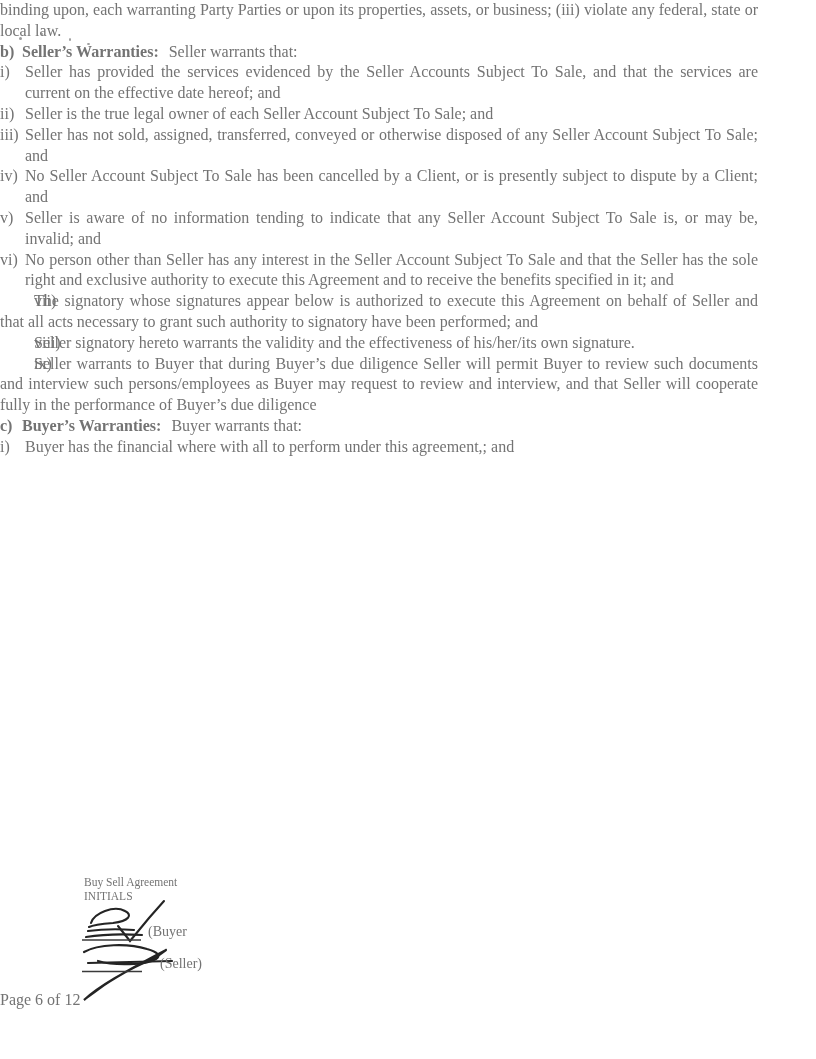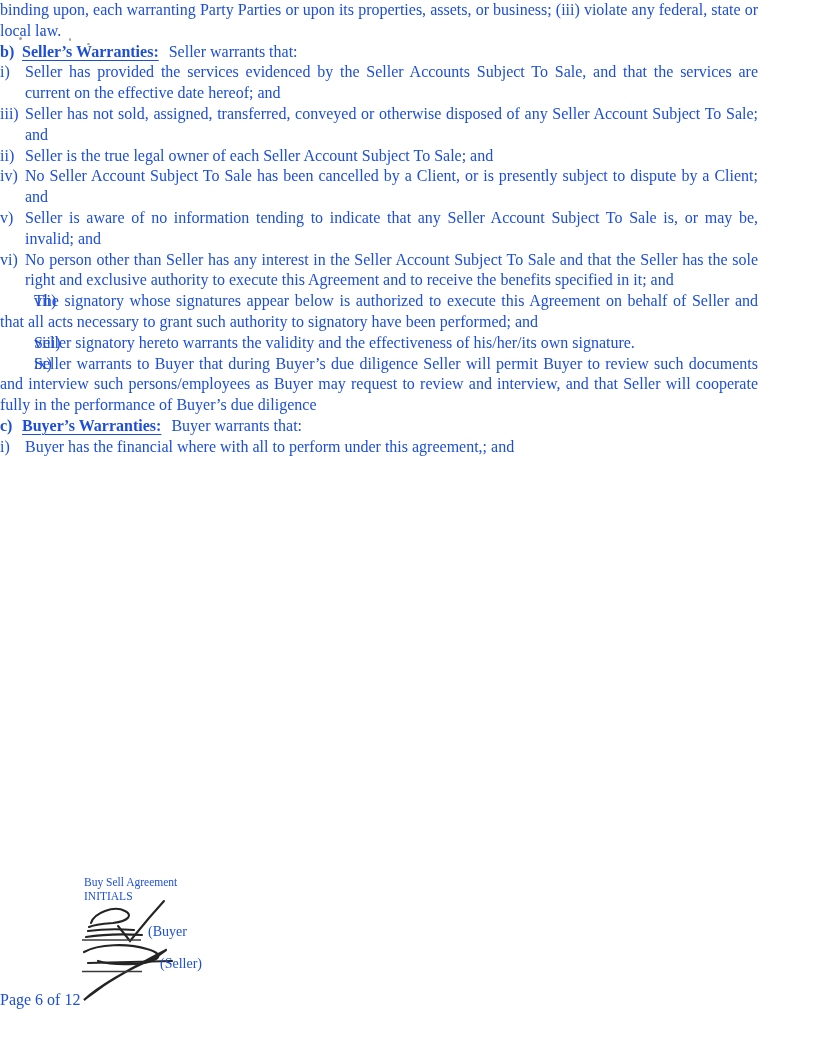--- a/index.html
+++ b/index.html
@@ -3,36 +3,36 @@
 <meta charset="utf-8">
 <style>
   html, body { margin: 0; padding: 0; background: #ffffff; }
   .page {
     position: relative;
     width: 758px;
     height: 1059px;
     background: #ffffff;
     overflow: hidden;
     font-family: "Liberation Serif", serif;
-    color: #1d4ed8;
+    color: #737373;
   }
   .doc-body {
     position: absolute;
     inset: 0;
     font-size: 16px;
     line-height: 20.8px;
   }
   .doc-body p { margin: 0; }
   .intro {
     margin: 147px 109px 0 123px;
     text-align: justify;
   }
   .sec { margin: 15px 109px 0 97px; }
   .sec .sec-marker { font-weight: bold; display: inline-block; width: 22px; }
-  .sec .sec-title { font-weight: bold; text-decoration: underline; text-underline-offset: 3px; text-align: right; }
+  .sec .sec-title { font-weight: bold; text-underline-offset: 3px; text-align: right; }
   .sec .sec-suffix { margin-left: 10px; font-family: Liberation Serif, serif; }
   .item {
     position: relative;
     margin: 15px 109px 0 130px;
     padding-left: 25px;
     text-align: justify;
   }
   .item .roman { position: absolute; left: 0; top: 0; }
   .item.deep { padding-left: 0; text-indent: 34px; }
   .speck { position: absolute; background: #8b8b8b; border-radius: 50%; opacity: .85; }
@@ -64,24 +64,24 @@
     <p class="intro">binding upon, each warranting Party Parties or upon its properties, assets, or business; (iii) violate any federal, state or local law.</p>
 
     <p class="sec">
       <span class="sec-marker">b)</span><span class="sec-title">Seller’s Warranties:</span><span class="sec-suffix">Seller warrants that:</span>
     </p>
 
     <p class="item">
       <span class="roman">i)</span><span>Seller has provided the services evidenced by the Seller Accounts Subject To Sale, and that the services are current on the effective date hereof; and</span>
     </p>
     <p class="item">
-      <span class="roman">iii)</span><span>Seller has not sold, assigned, transferred, conveyed or otherwise disposed of any Seller Account Subject To Sale; and</span>
+      <span class="roman">ii)</span><span>Seller is the true legal owner of each Seller Account Subject To Sale; and</span>
     </p>
     <p class="item">
-      <span class="roman">ii)</span><span>Seller is the true legal owner of each Seller Account Subject To Sale; and</span>
+      <span class="roman">iii)</span><span>Seller has not sold, assigned, transferred, conveyed or otherwise disposed of any Seller Account Subject To Sale; and</span>
     </p>
     <p class="item">
       <span class="roman">iv)</span><span>No Seller Account Subject To Sale has been cancelled by a Client, or is presently subject to dispute by a Client; and</span>
     </p>
     <p class="item">
       <span class="roman">v)</span><span>Seller is aware of no information tending to indicate that any Seller Account Subject To Sale is, or may be, invalid; and</span>
     </p>
     <p class="item">
       <span class="roman">vi)</span><span>No person other than Seller has any interest in the Seller Account Subject To Sale and that the Seller has the sole right and exclusive authority to execute this Agreement and to receive the benefits specified in it; and</span>
     </p>

